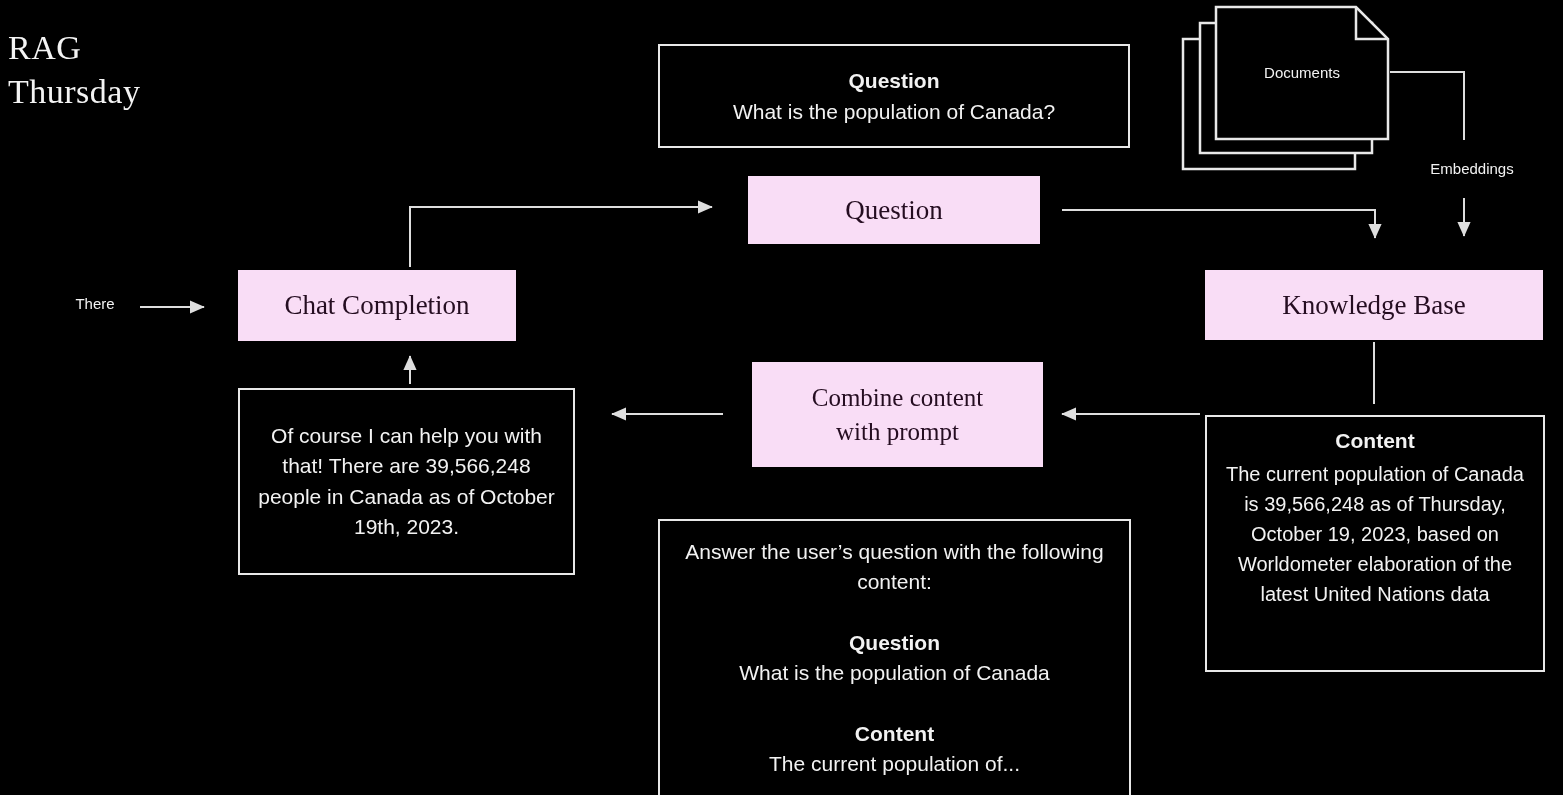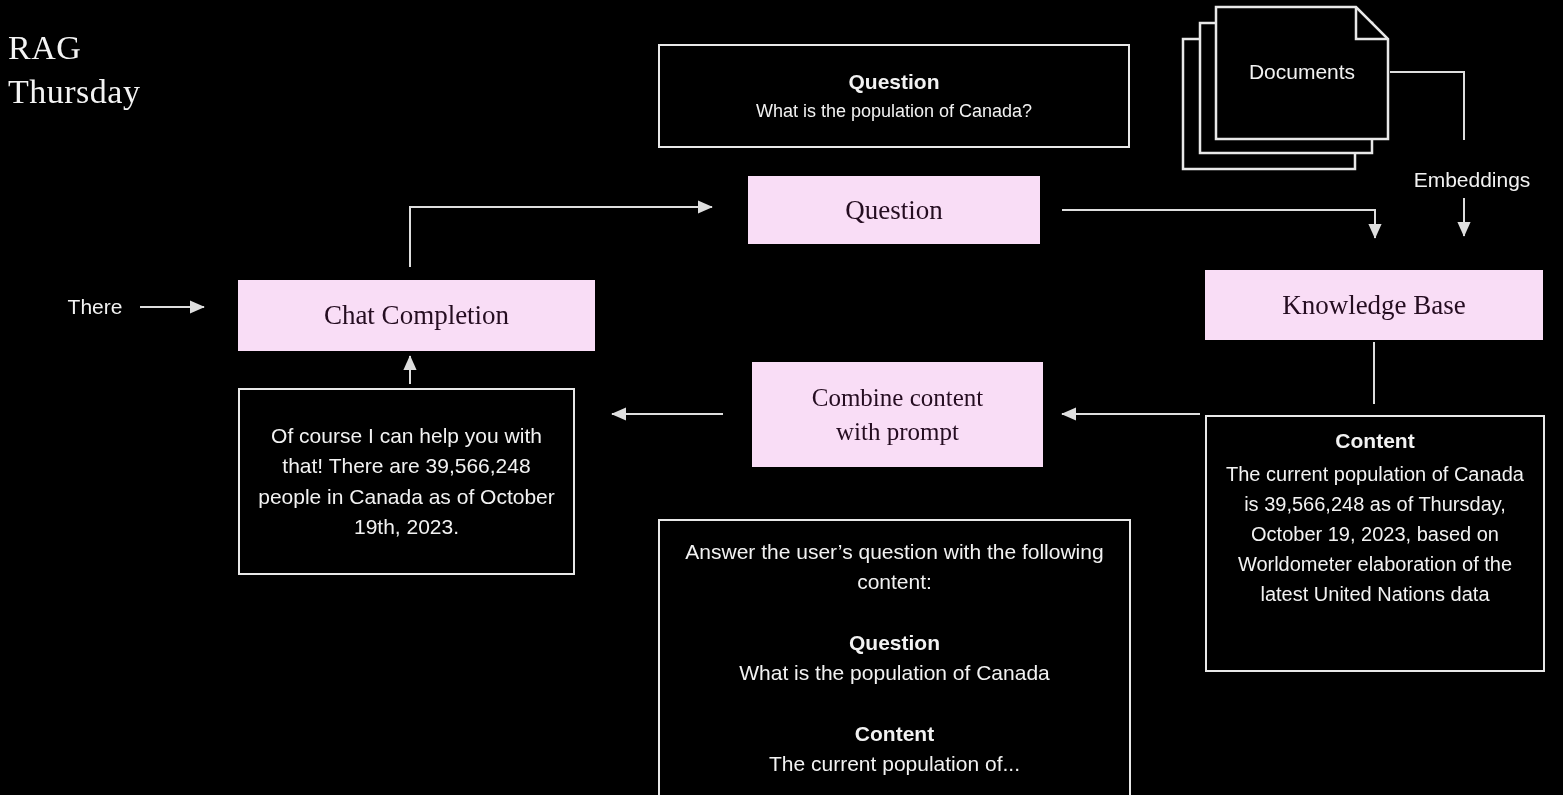--- a/index.html
+++ b/index.html
@@ -26,21 +26,21 @@
     background:var(--pink);color:var(--pink_text);
     font-family:"Liberation Serif","DejaVu Serif",serif;
     display:flex;align-items:center;justify-content:center;text-align:center;
     font-size:27px;
   }
   .outbox{
     background:#000;border:2px solid var(--border);color:var(--text);
     display:flex;flex-direction:column;align-items:center;justify-content:center;text-align:center;
   }
   .hdr{font-weight:bold;}
-  .lbl{font-size:21px;color:#f2f2f2;text-align:center;}
+  .lbl{font-size:15px;color:#f2f2f2;text-align:center;}
   .body-txt{font-size:21px;line-height:1.45;}
 </style>
 </head>
 <body>
 
 <div id="stage">
 
   <svg id="arrows" viewBox="0 0 1563 795">
     <defs>
       <marker id="ah" viewBox="0 0 10 10" refX="8.5" refY="5" markerWidth="8.5" markerHeight="8.5" orient="auto-start-reverse">
@@ -67,32 +67,32 @@
     </g>
   </svg>
 
   <div class="abs title" style="left:8px;top:26px;">
     <div>RAG</div>
     <div>Thursday</div>
   </div>
 
   <div class="abs lbl" style="left:1216px;top:7px;width:172px;height:130px;display:flex;align-items:center;justify-content:center;">Documents</div>
 
-  <div class="abs lbl" style="left:1396px;top:168px;width:152px;">Embeddings</div>
+  <div class="abs lbl" style="left:1396px;top:160px;width:152px;">Embeddings</div>
 
   <div class="abs lbl" style="left:58px;top:295px;width:74px;">There</div>
 
   <div class="abs outbox" style="left:658px;top:44px;width:472px;height:104px;gap:7px;">
     <div class="hdr" style="font-size:21px;">Question</div>
-    <div style="font-size:18px;">What is the population of Canada?</div>
+    <div style="font-size:21px;">What is the population of Canada?</div>
   </div>
 
   <div class="abs pinkbox" style="left:748px;top:176px;width:292px;height:68px;">Question</div>
 
-  <div class="abs pinkbox" style="left:238px;top:280px;width:357px;height:71px;">Chat Completion</div>
+  <div class="abs pinkbox" style="left:238px;top:270px;width:278px;height:71px;">Chat Completion</div>
 
   <div class="abs pinkbox" style="left:752px;top:362px;width:291px;height:105px;font-size:25px;line-height:1.35;flex-direction:column;">
     <div>Combine content</div>
     <div>with prompt</div>
   </div>
 
   <div class="abs pinkbox" style="left:1205px;top:270px;width:338px;height:70px;">Knowledge Base</div>
 
   <div class="abs outbox" style="left:238px;top:388px;width:337px;height:187px;padding:4px 18px;">
     <div class="body-txt">Of course I can help you with that! There are 39,566,248 people in Canada as of October 19th, 2023.</div>

